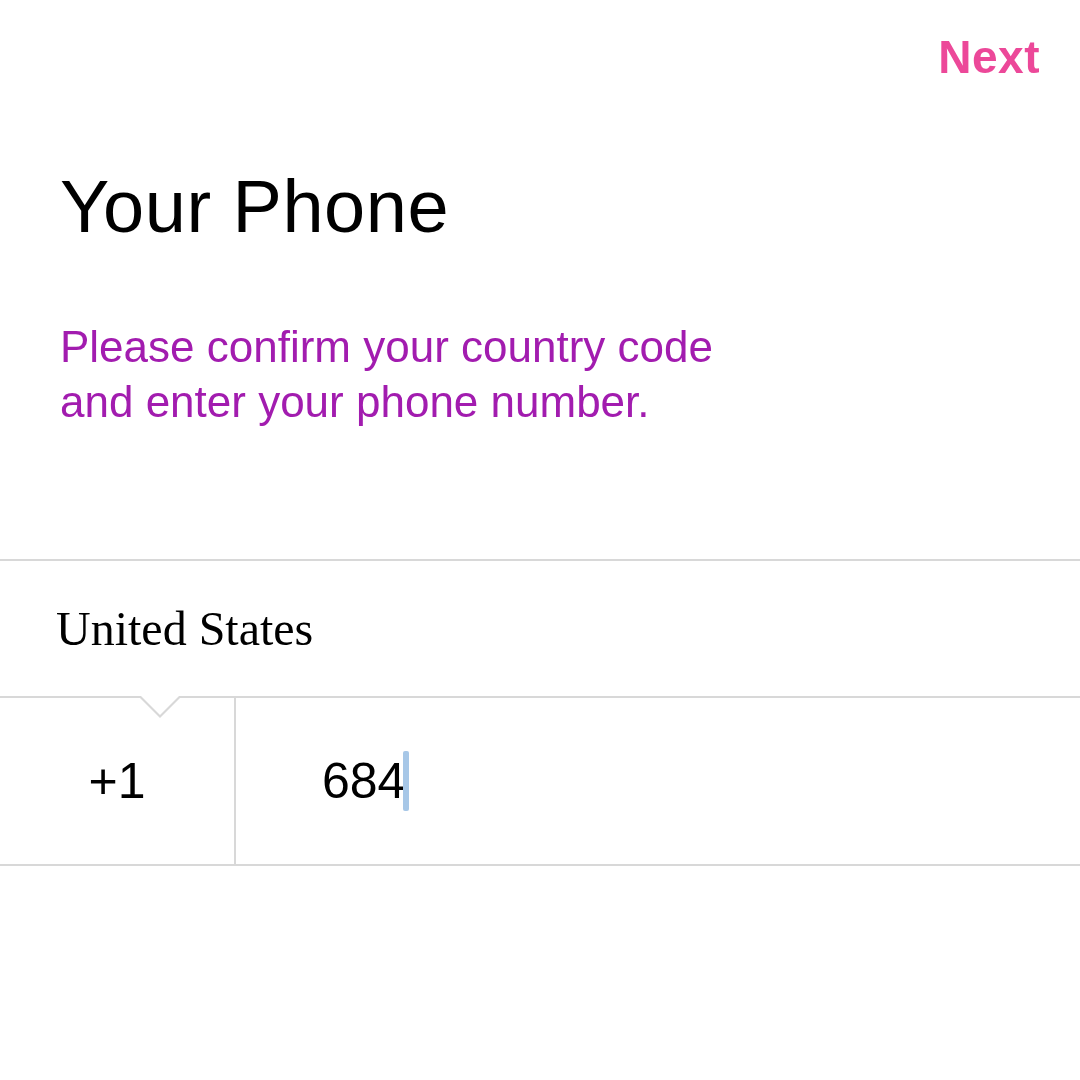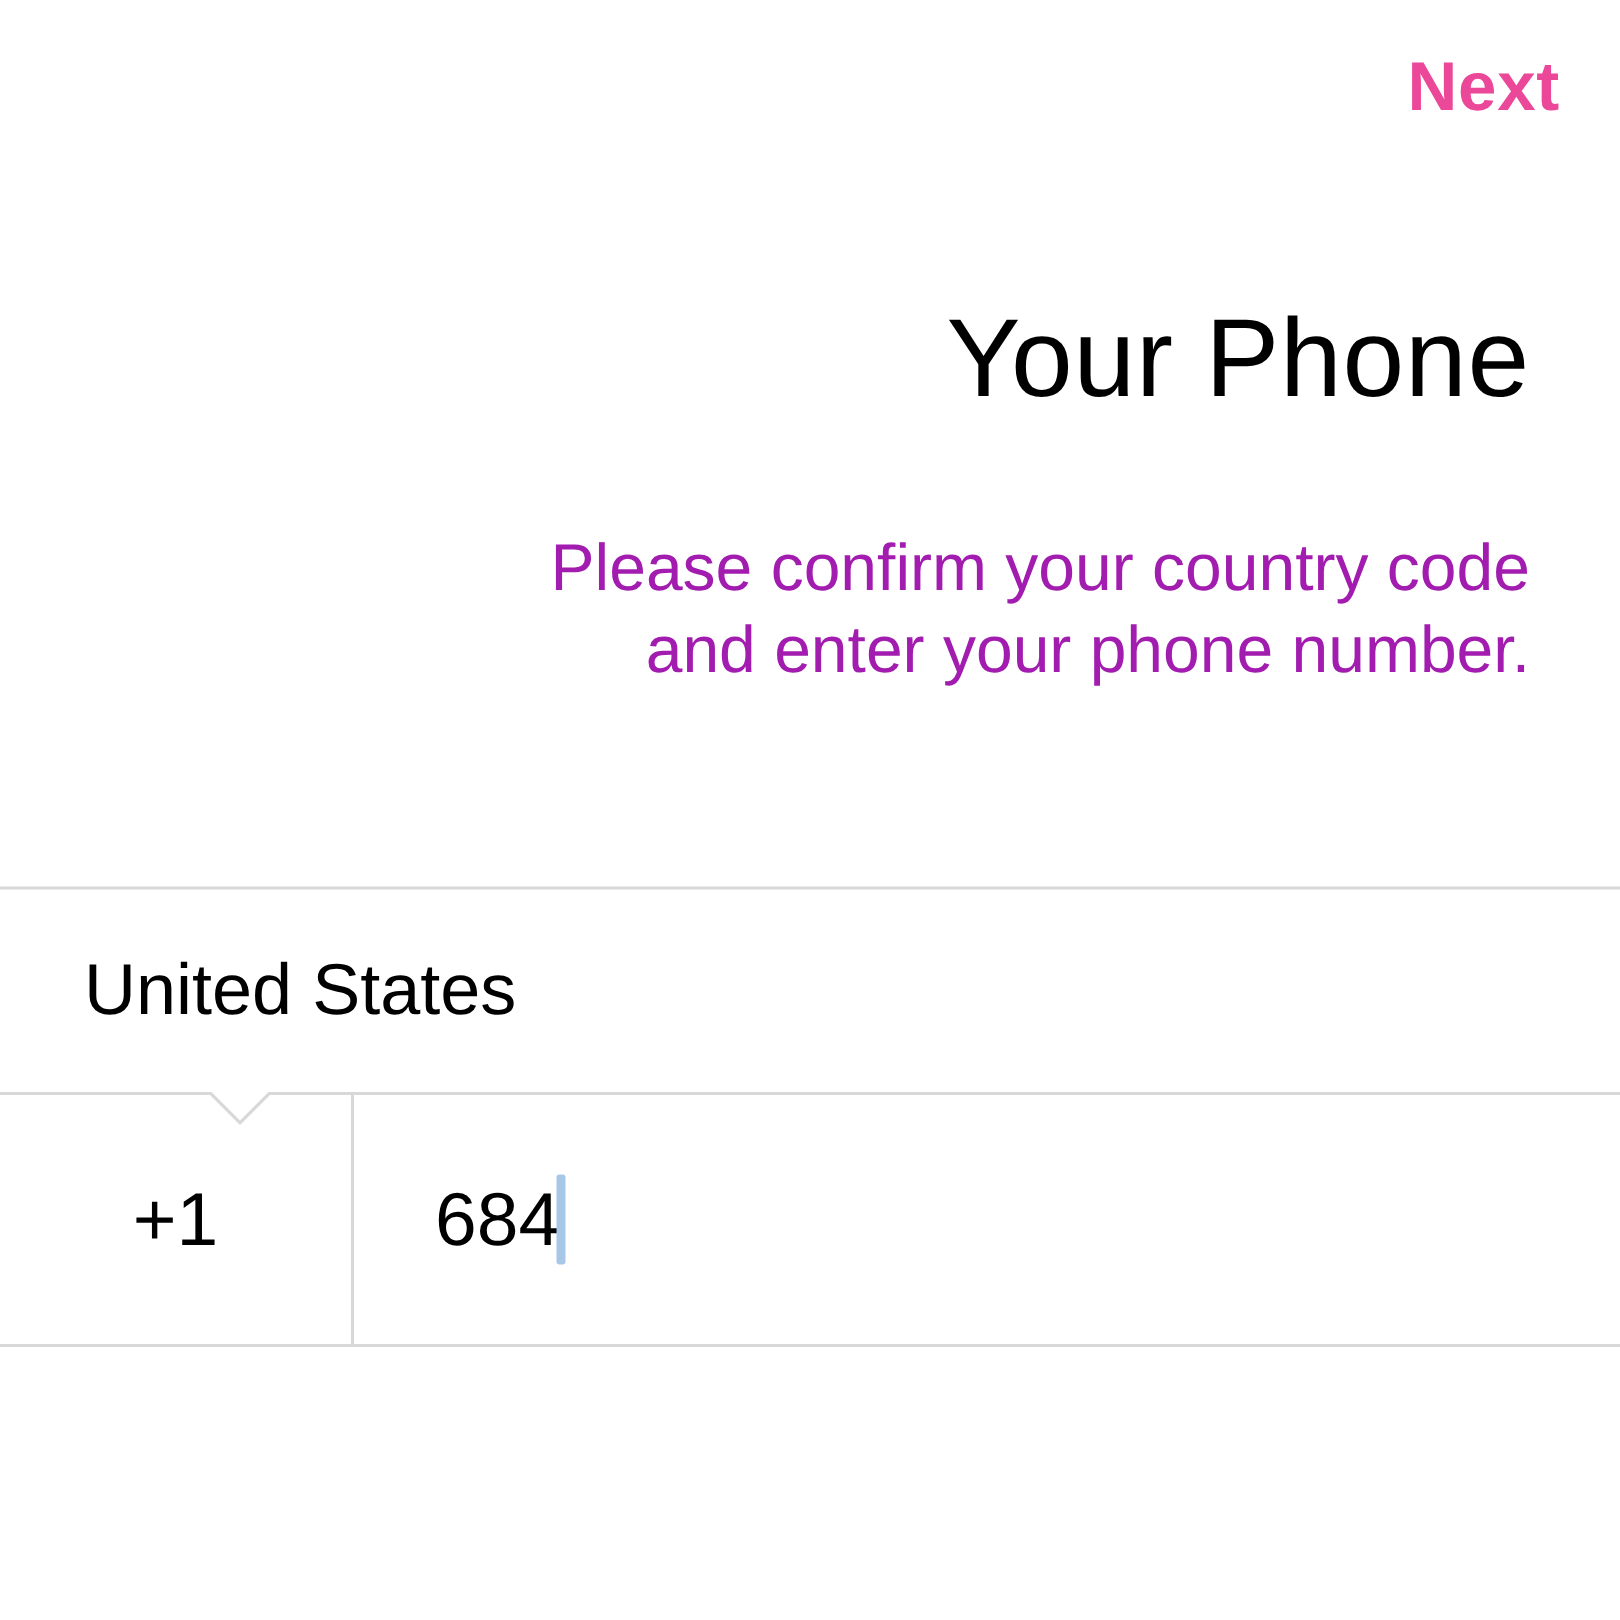--- a/index.html
+++ b/index.html
@@ -19,22 +19,22 @@
     .next-btn {
       display: inline-block;
       font-size: 46px;
       font-weight: 600;
       color: #ec4899;
       letter-spacing: 0.5px;
       cursor: pointer;
       user-select: none;
     }
     .title-block {
-      text-align: right;
-      margin-top: 112px;
+      text-align: left;
+      margin-top: 80px;
       padding: 0 60px;
     }
     .title {
       font-size: 74px;
       font-weight: 400;
       letter-spacing: 0.5px;
     }
     .subtitle {
       margin-top: 70px;
       font-size: 44px;
@@ -45,20 +45,21 @@
     .form-block {
       margin-top: 130px;
     }
     .country-row {
       border-top: 2px solid #d8d8d8;
       padding: 40px 0 40px 56px;
       font-size: 48px;
       font-weight: 400;
       cursor: pointer;
       position: relative;
+      font-family: Liberation Serif, serif;
     }
     .phone-row {
       position: relative;
       border-top: 2px solid #d8d8d8;
       border-bottom: 2px solid #d8d8d8;
       display: flex;
       align-items: stretch;
       height: 170px;
     }
     
@@ -96,20 +97,21 @@
       justify-content: center;
       font-size: 50px;
       border-right: 2px solid #d8d8d8;
       cursor: pointer;
     }
     .number-cell {
       flex: 1;
       display: flex;
       align-items: center;
       padding-left: 54px;
+      margin-left: 32px;
     }
     .caret {
       display: inline-block;
       width: 6px;
       height: 60px;
       background: #a7c7e7;
       margin-left: -2px;
       border-radius: 2px;
       vertical-align: middle;
     }

